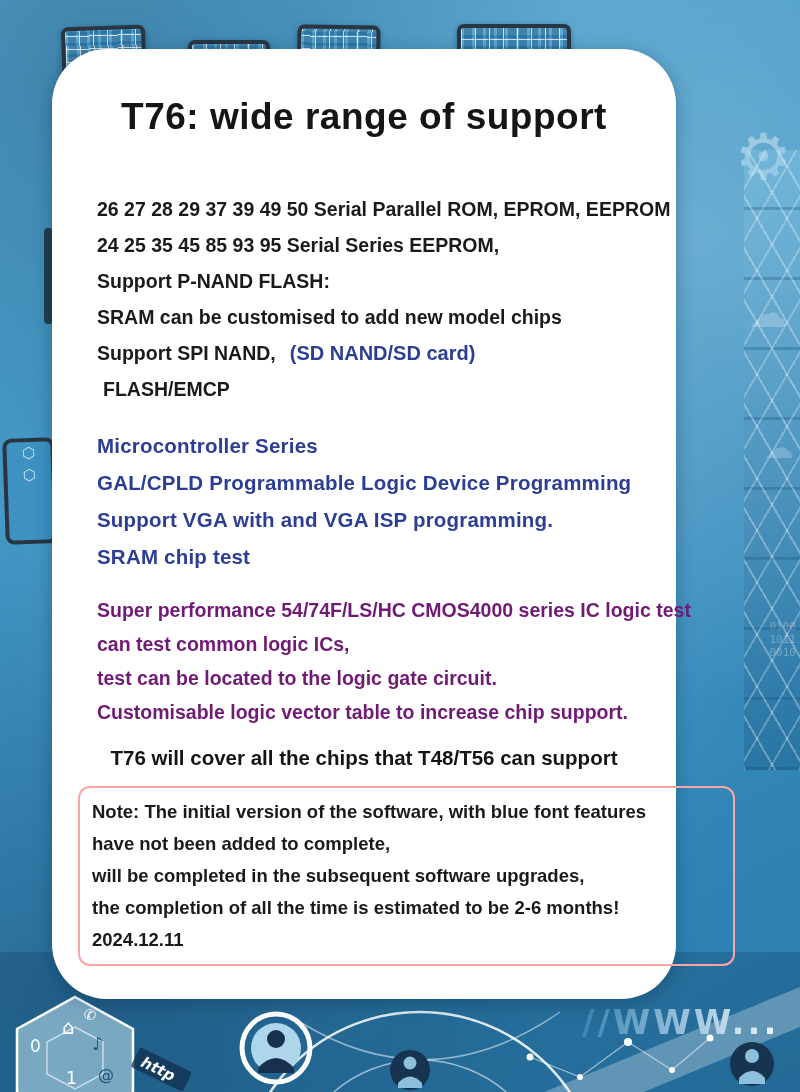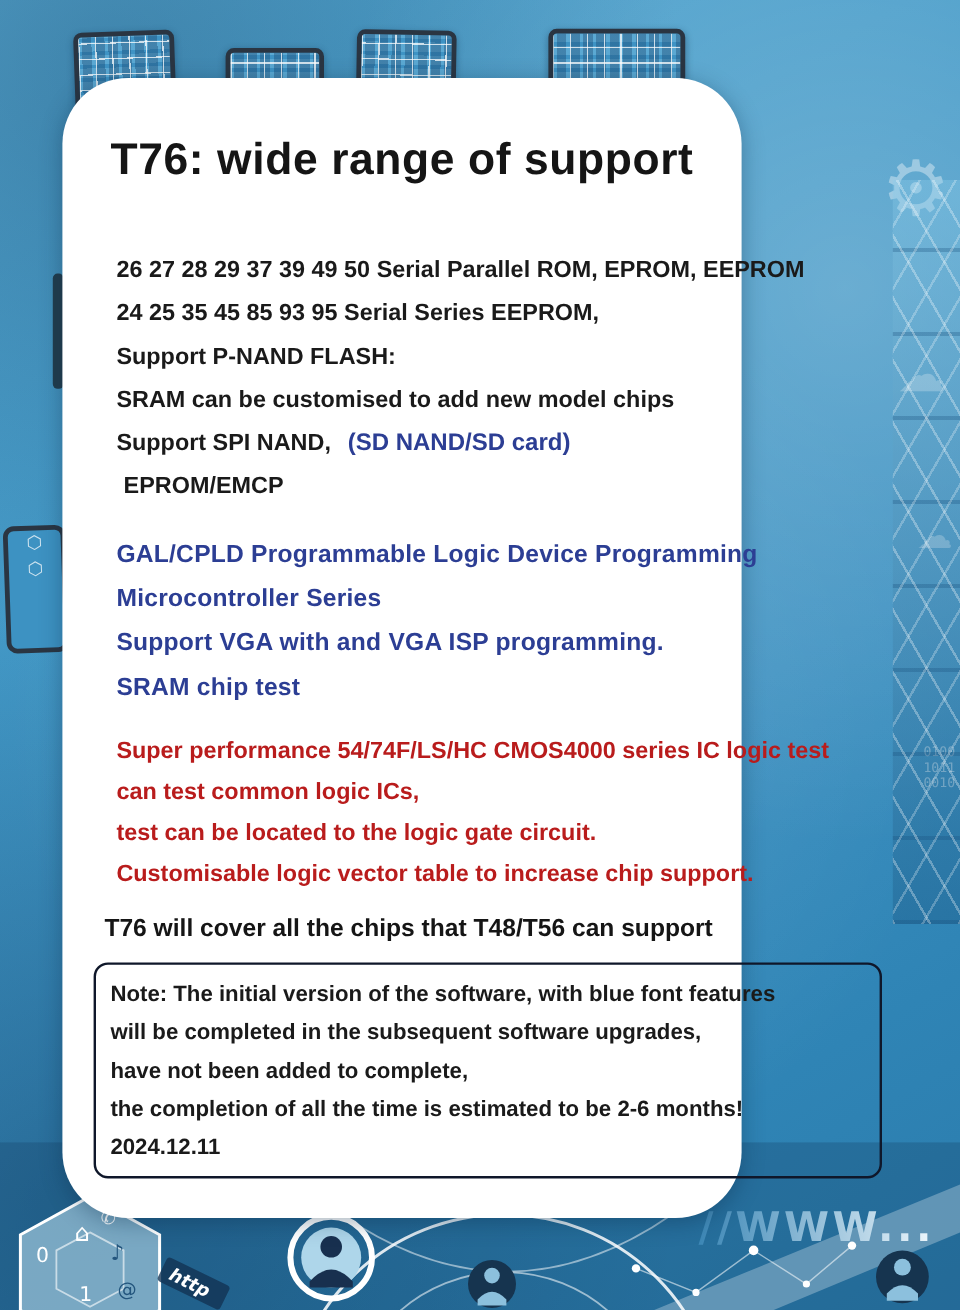--- a/index.html
+++ b/index.html
@@ -42,46 +42,46 @@
   }
   .tablet-left{
     position:absolute;left:4px;top:438px;width:44px;height:98px;border:4px solid #2a3542;border-radius:9px;
     background:#3d92c2;transform:rotate(-2deg);
     color:rgba(255,255,255,.75);font-size:15px;line-height:22px;text-align:center;overflow:hidden;
   }
   .glyph{position:absolute;color:rgba(255,255,255,.38);}
   .bottom-collage{position:absolute;left:0;top:892px;width:800px;height:200px;z-index:1;}
   
   .card{
-    position:absolute;left:52px;top:65px;width:566px;height:950px;z-index:2;
+    position:absolute;left:52px;top:49px;width:624px;height:950px;z-index:2;
     background:#ffffff;border-radius:55px;
     box-shadow:0 4px 18px rgba(10,40,70,.35);
   }
   .card-inner{padding:0 35px;}
   .page-title{
     margin:46px 0 0;text-align:center;color:#151515;
     font-size:37px;font-weight:bold;letter-spacing:.5px;line-height:44px;white-space:nowrap;
   }
   .sec{margin:10px;}
   .sec p{margin:0;white-space:nowrap;font-weight:bold;}
   .sec-memory{margin-top:52px;color:#1a1a1a;font-size:19.5px;}
   .sec-memory p{line-height:36px;}
   .spi-note-inline{color:#2c3e94;font-size:20px;margin-left:14px;}
   .emmc-line{padding-left:6px;}
   .sec-blue{margin-top:20px;color:#2c3e94;font-size:20.5px;letter-spacing:.2px;}
   .sec-blue p{line-height:37px;}
-  .sec-logic{margin-top:18px;color:#b91c1c;font-size:19.5px;}
+  .sec-logic{margin-top:18px;color:#701a75;font-size:19.5px;}
   .sec-logic p{line-height:34px;}
   .coverage-line{
     margin:14px 0 12px;text-align:center;color:#151515;
     font-size:20.5px;font-weight:bold;white-space:nowrap;line-height:30px;
   }
   .note-box{
     margin-top:13px;margin-left:-9px;width:631px;
-    border:2px solid #0f172a;border-radius:12px;
+    border:2px solid #fca5a5;border-radius:12px;
     padding:8px 10px 8px 12px;
     color:#1a1a1a;font-size:18.5px;font-weight:bold;
   }
   .note-box p{margin:0;line-height:32px;white-space:nowrap;}
 </style>
 </head>
 <body>
 
 <div class="bg">
   <div class="laptop" style="left:62px;top:26px;width:76px;height:58px;transform:rotate(-2deg);"></div>
@@ -171,41 +171,41 @@
   <div class="card-inner">
 
     <h1 class="page-title">T76: wide range of support</h1>
 
     <div class="sec sec-memory">
       <p>26 27 28 29 37 39 49 50 Serial Parallel ROM, EPROM, EEPROM</p>
       <p>24 25 35 45 85 93 95 Serial Series EEPROM,</p>
       <p>Support P-NAND FLASH:</p>
       <p>SRAM can be customised to add new model chips</p>
       <p><span>Support SPI NAND,</span><span class="spi-note-inline">(SD NAND/SD card)</span></p>
-      <p class="emmc-line">EPROM/EMCP</p>
+      <p class="emmc-line">FLASH/EMCP</p>
     </div>
 
     <div class="sec sec-blue">
+      <p>Microcontroller Series</p>
       <p>GAL/CPLD Programmable Logic Device Programming</p>
-      <p>Microcontroller Series</p>
       <p>Support VGA with and VGA ISP programming.</p>
       <p>SRAM chip test</p>
     </div>
 
     <div class="sec sec-logic">
       <p>Super performance 54/74F/LS/HC CMOS4000 series IC logic test</p>
       <p>can test common logic ICs,</p>
       <p>test can be located to the logic gate circuit.</p>
       <p>Customisable logic vector table to increase chip support.</p>
     </div>
 
     <p class="coverage-line">T76 will cover all the chips that T48/T56 can support</p>
 
     <div class="note-box">
       <p>Note: The initial version of the software, with blue font features</p>
+      <p>have not been added to complete,</p>
       <p>will be completed in the subsequent software upgrades,</p>
-      <p>have not been added to complete,</p>
       <p>the completion of all the time is estimated to be 2-6 months!</p>
       <p>2024.12.11</p>
     </div>
 
   </div>
 </div>
 
 </body></html>

